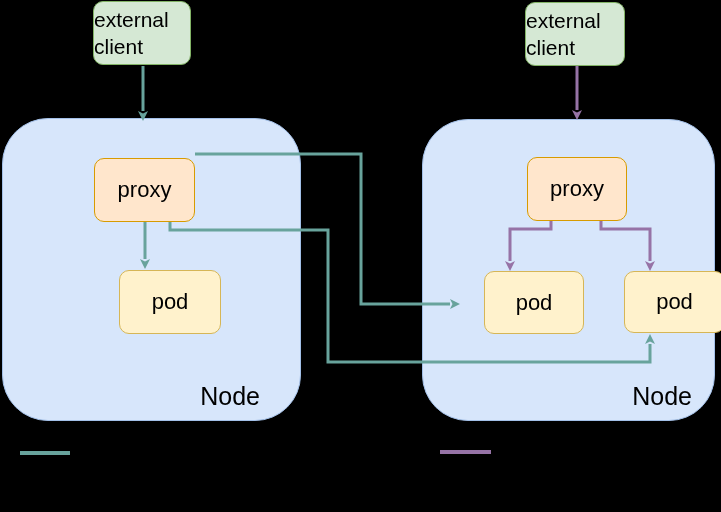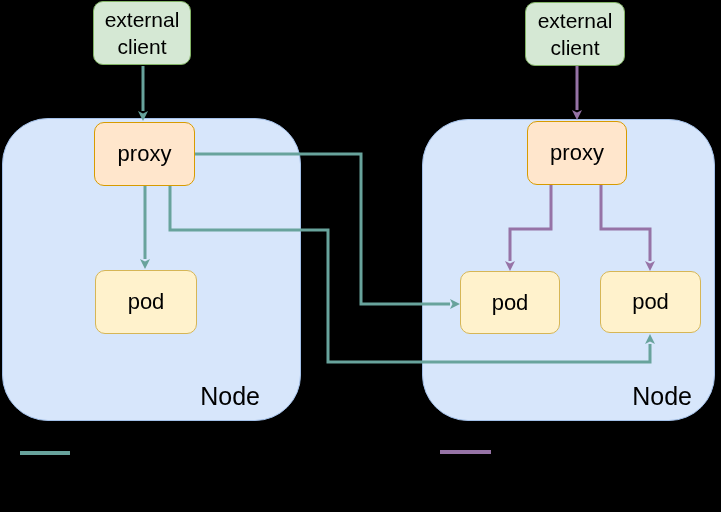--- a/index.html
+++ b/index.html
@@ -31,38 +31,40 @@
   
   svg.wires { position:absolute; left:0; top:0; z-index:2; }
   svg.wires path { fill:none; stroke-width:3px; }
   .wire-teal   { stroke:var(--teal-arrow); }
   .wire-purple { stroke:var(--purple-arrow); }
 
   
   .box {
     position:absolute; z-index:3;
     display:flex; align-items:center; justify-content:center;
-    text-align:center; color:var(--text);
+    color:var(--text);
     border-radius:10px;
     box-sizing:border-box;
   }
   .client {
     background:var(--client-fill);
     border:1.5px solid var(--client-stroke);
     font-size:21px; line-height:1.3;
   }
   .proxy {
     background:var(--proxy-fill);
     border:1.5px solid var(--proxy-stroke);
     font-size:22px;
+    margin-top:36px;
   }
   .pod {
     background:var(--pod-fill);
     border:1.5px solid var(--pod-stroke);
     font-size:22px;
+    margin-left:24px;
   }
   .client-left  { left:93px;  top:1px;   width:98px;  height:64px; }
   .client-right { left:525px; top:2px;   width:100px; height:64px; }
   .proxy-left   { left:94px;  top:122px; width:101px; height:64px; }
   .proxy-right  { left:527px; top:121px; width:100px; height:64px; }
   .pod-left     { left:95px;  top:270px; width:102px; height:64px; }
   .pod-right-1  { left:460px; top:271px; width:100px; height:63px; }
   .pod-right-2  { left:600px; top:271px; width:101px; height:62px; }
 
   

